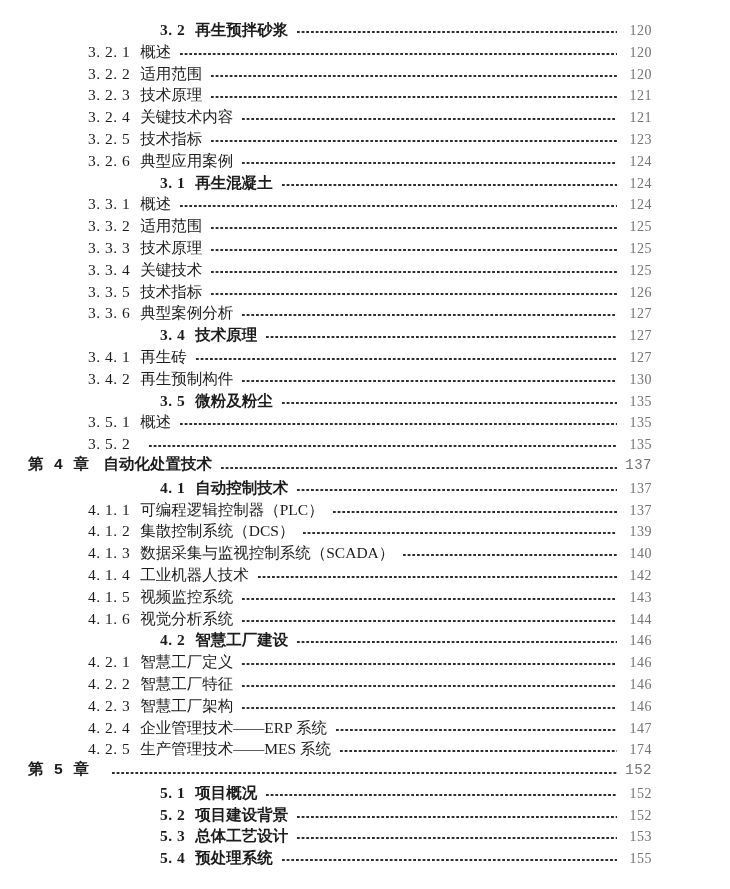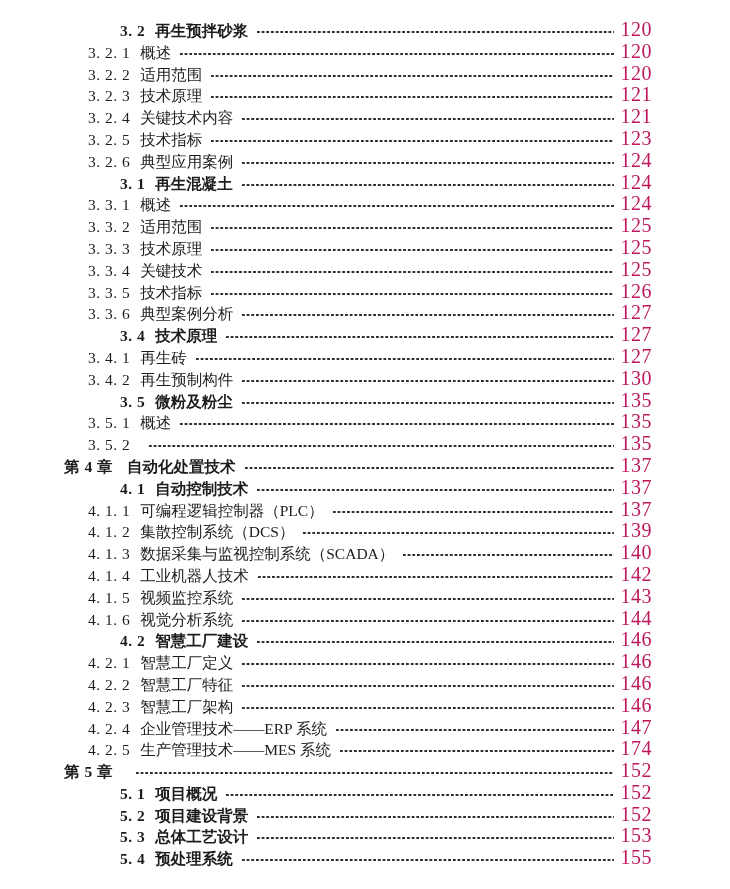--- a/index.html
+++ b/index.html
@@ -45,28 +45,28 @@
     align-self: stretch;
     margin: 0 7px 0 8px;
     background-image: radial-gradient(circle at 2.2px 13px, #2e2e2e 1.25px, rgba(0,0,0,0) 1.5px);
     background-size: 4.7px 100%;
     background-repeat: repeat-x;
   }
   .row .page-num {
     flex: none;
     min-width: 28px;
     text-align: right;
-    font-size: 20px;
+    font-size: 14px;
     font-weight: 400;
-    color: #be185d;
+    color: #737373;
     letter-spacing: 0.5px;
   }
-  .lvl-chapter { padding-left: 64px;  font-weight: 700; }
+  .lvl-chapter { padding-left: 28px;  font-weight: 700; font-family: Liberation Mono, monospace; }
   .lvl-chapter .num { margin-right: 14px; }
-  .lvl-section { padding-left: 120px;  font-weight: 700; }
+  .lvl-section { padding-left: 120px;  font-weight: 700; margin-left: 40px; }
   .lvl-sub     { padding-left: 88px; font-weight: 400; }
 </style>
 </head>
 <body>
 
 <div class="page">
   <div class="toc">
       <div class="row lvl-section">
     <span class="num">3. 2</span>
     <span class="title">再生预拌砂浆</span>

